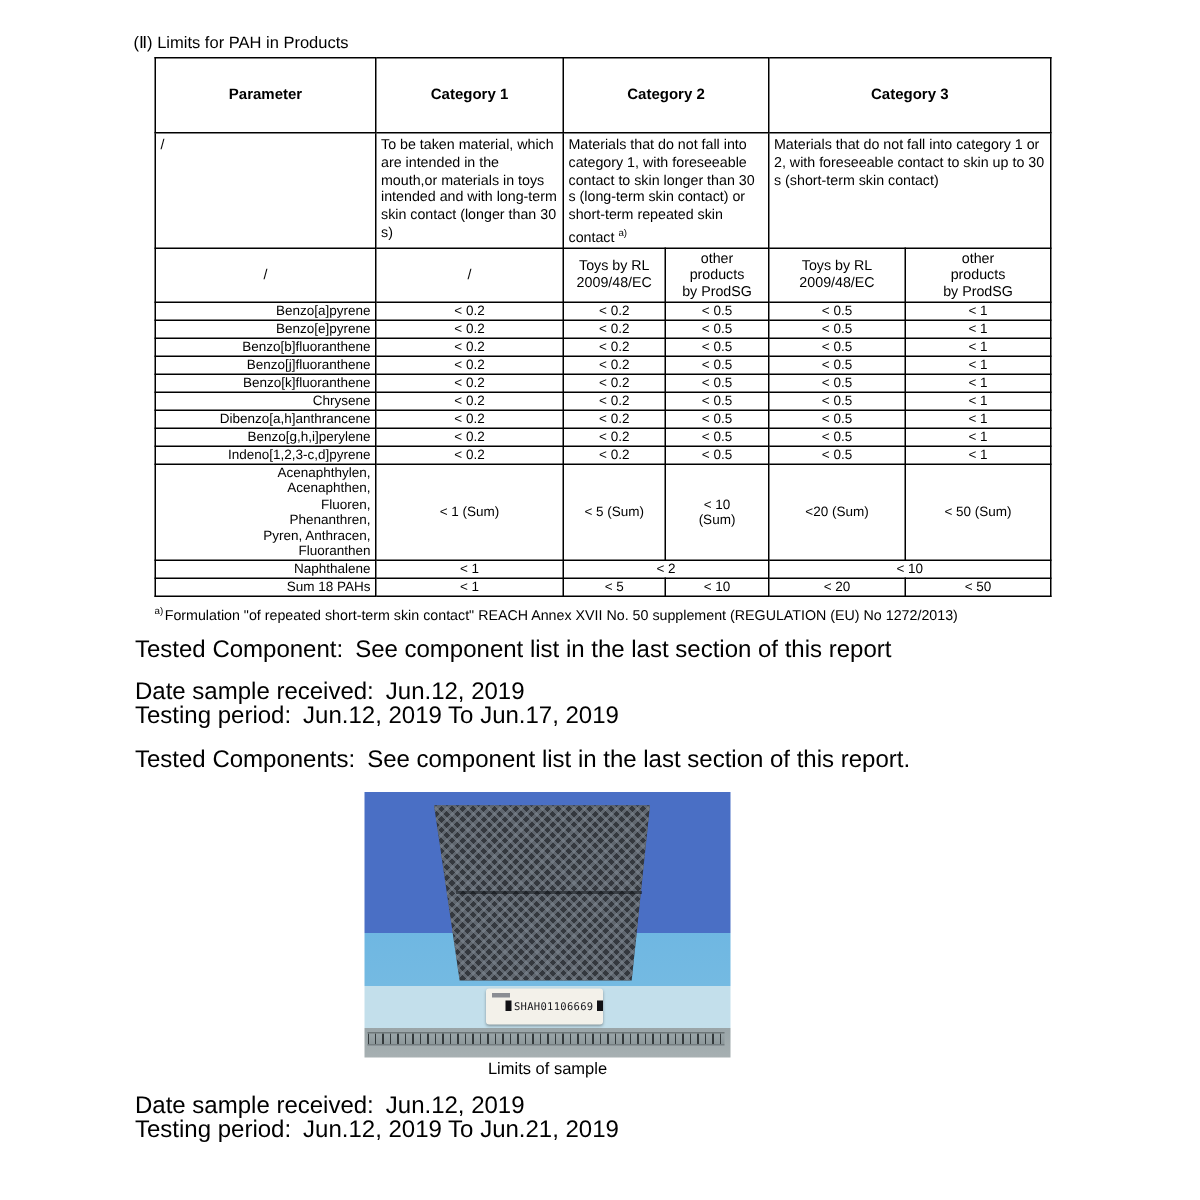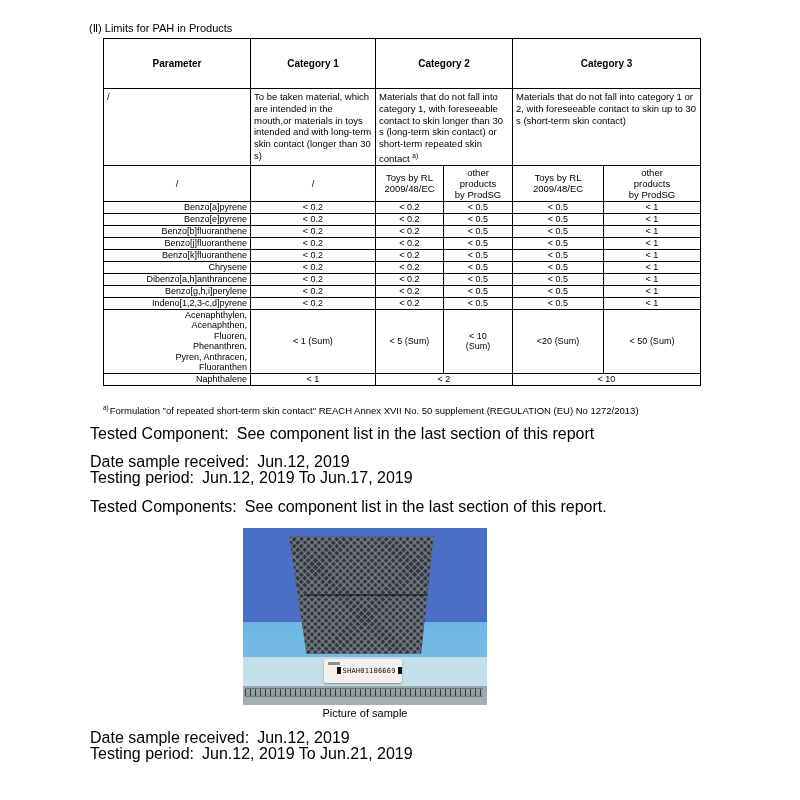--- a/index.html
+++ b/index.html
@@ -204,20 +204,28 @@
 (Sum)</td>
         <td class="val">&lt;20 (Sum)</td>
         <td class="val">&lt; 50 (Sum)</td>
       </tr>
       <tr class="r-item">
         <td class="pname">Naphthalene</td>
         <td class="val">&lt; 1</td>
         <td class="val" colspan="2">&lt; 2</td>
         <td class="val" colspan="2">&lt; 10</td>
       </tr>
+      <tr class="r-item">
+        <td class="pname">Sum 18 PAHs</td>
+        <td class="val">&lt; 1</td>
+        <td class="val">&lt; 5</td>
+        <td class="val">&lt; 10</td>
+        <td class="val">&lt; 20</td>
+        <td class="val">&lt; 50</td>
+      </tr>
     </tbody>
       </table>
   </div>
 
   <div class="footnote"><sup>a)</sup><span>Formulation "of repeated short-term skin contact" REACH Annex XVII No. 50 supplement (REGULATION (EU) No 1272/2013)</span></div>
 
   <div class="text-line line-tc">
     <span>Tested Component:</span><span class="val-part">See component list in the last section of this report</span>
   </div>
   <div class="text-line line-dr1">
@@ -234,21 +242,21 @@
     <div class="tile"></div>
     <div class="tile-seam"></div>
     <div class="ruler"></div>
     <div class="sample-label">
       <span class="label-smudge"></span>
       <span class="label-mark"></span>
       <span>SHAH01106669</span>
       <span class="label-mark"></span>
     </div>
   </div>
-  <div class="photo-caption">Picture of sample</div>
+  <div class="photo-caption">Limits of sample</div>
 
   <div class="text-line line-dr2">
     <span>Date sample received:</span><span class="val-part">Jun.12, 2019</span>
   </div>
   <div class="text-line line-tp2">
     <span>Testing period:</span><span class="val-part">Jun.12, 2019 To Jun.21, 2019</span>
   </div>
 
 </div>
 

